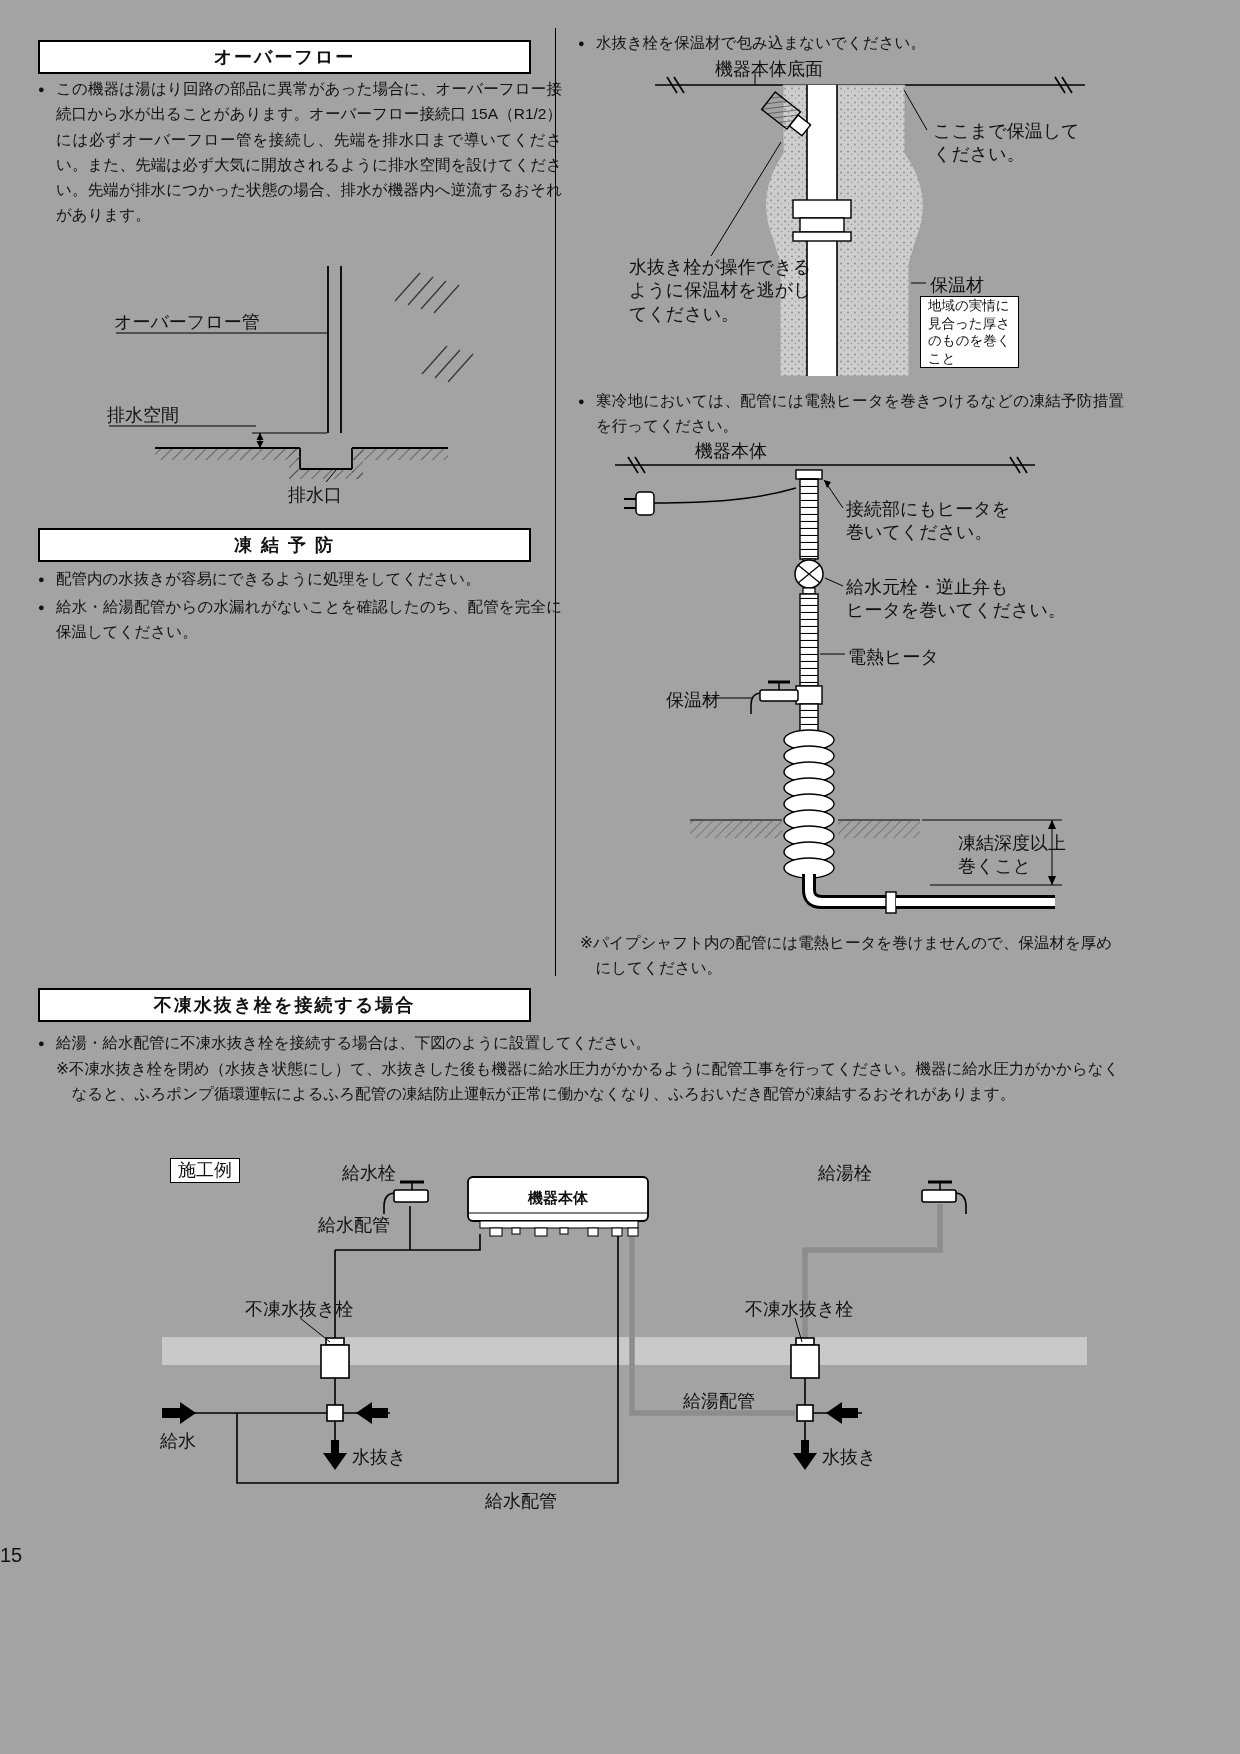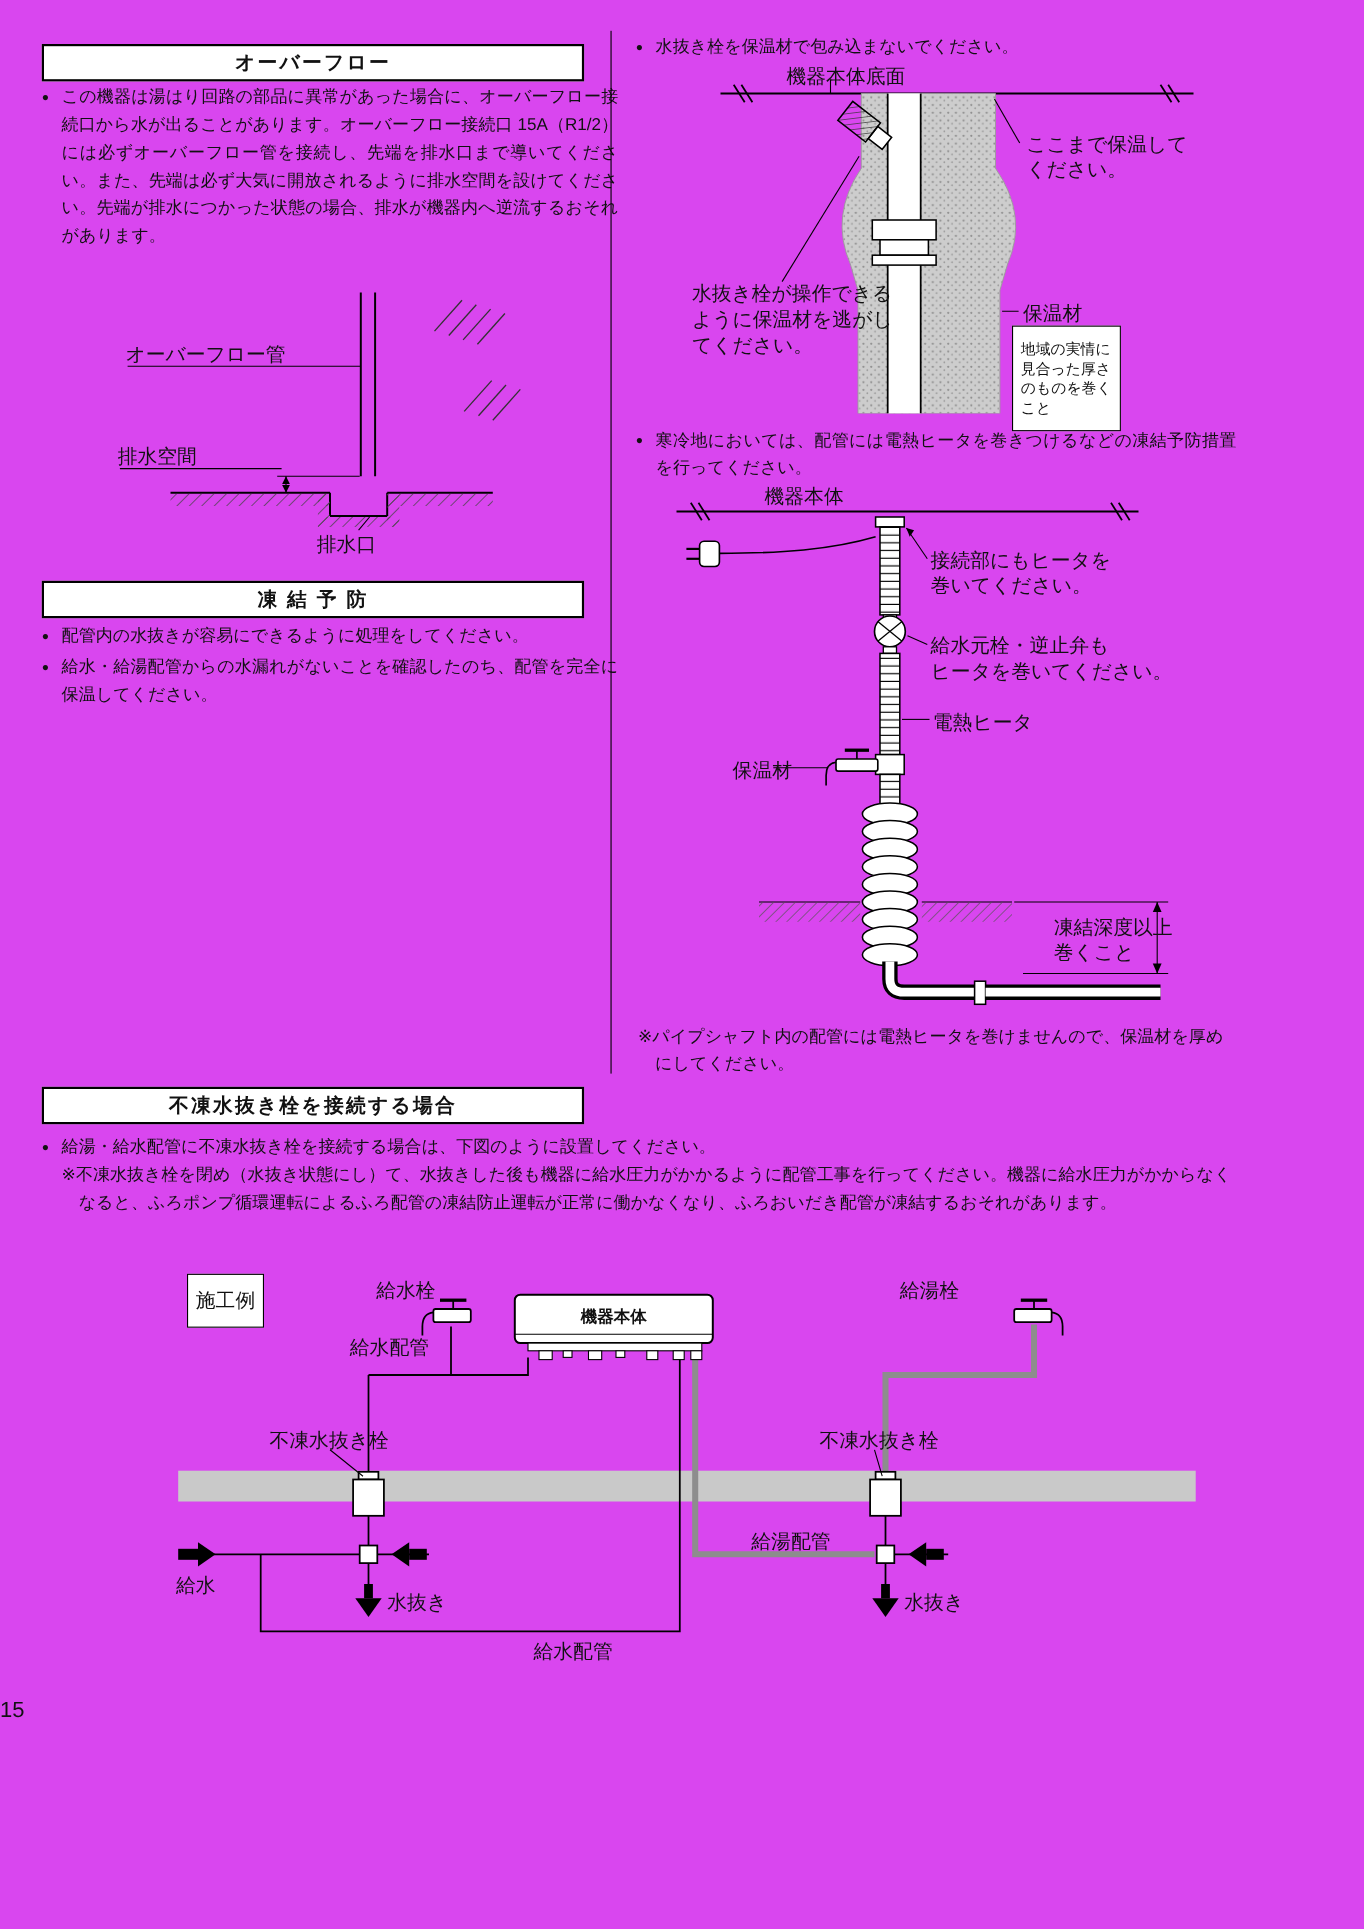--- a/index.html
+++ b/index.html
@@ -1,38 +1,38 @@
 <!DOCTYPE html>
 <html><head>
 <meta charset="utf-8">
 <style>
   html,body { margin:0; padding:0; background:#e8e8e8; }
   .page {
     position:relative; width:1240px; height:1754px; margin:0 auto;
-    background:#d946ef; overflow:hidden;
+    background:#a3a3a3; overflow:hidden;
     font-family:"Liberation Sans","DejaVu Sans",sans-serif; color:#111;
   }
   .title-box {
     position:absolute; border:2px solid #000; text-align:center;
     font-weight:bold; font-size:18px; letter-spacing:2px; padding:3px 0;
     background:#fff;
   }
   .para { position:absolute; font-size:15.5px; line-height:1.63; text-align:justify; }
   .bullet { padding-left:18px; }
   .bullet::before { content:"●"; position:absolute; left:0; top:5px; font-size:11px; }
   .note-hang { padding-left:1em; text-indent:-1em; text-align:left; }
   .col-divider { position:absolute; left:555px; top:28px; height:948px; width:0; border-left:1.5px solid #000; }
   .diagram { position:absolute; }
   .diagram svg { position:absolute; left:0; top:0; }
   .dlabel {
     position:absolute; font-size:18px; line-height:1.3;
     white-space:pre-line; word-break:keep-all;
   }
   .nowrap { white-space:nowrap; }
-  .boxed { border:1.5px solid #000; padding:12px 7px; background:#fff; }
+  .boxed { border:1.5px solid #000; padding:0 7px; background:#fff; }
   .unit-label { text-align:center; font-weight:bold; font-size:15px; white-space:nowrap; }
   .page-num { position:absolute; top:1544px; left:0; width:100%; text-align:left; font-size:20px; }
 </style>
 </head>
 <body>
 
 <div class="page">
 
   <div class="title-box" style="left:38px;top:40px;width:489px;">オーバーフロー</div>
 

